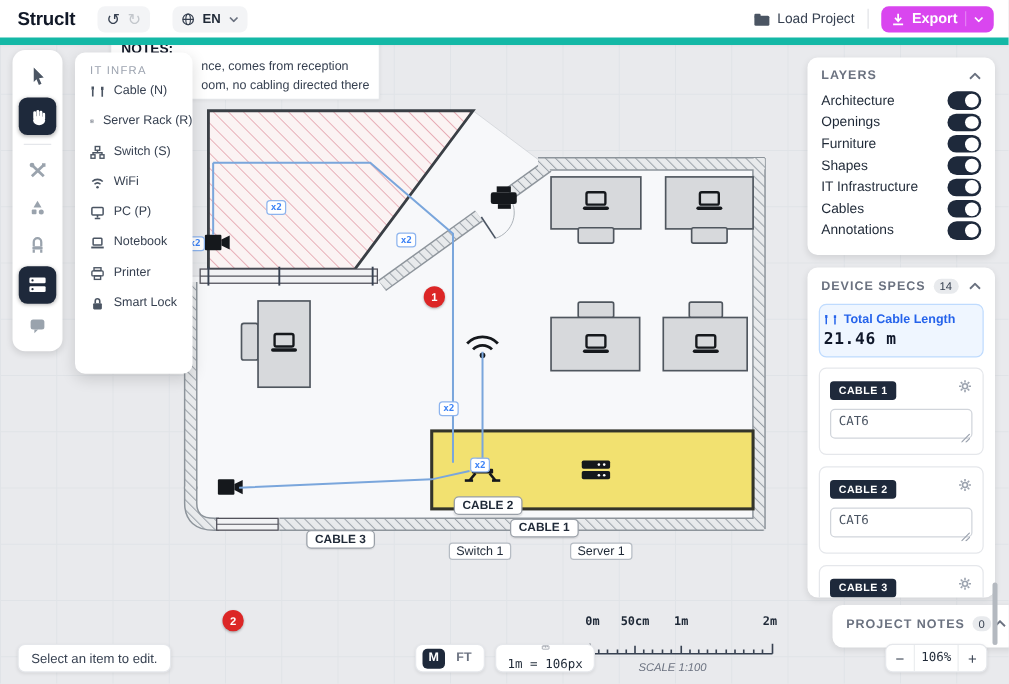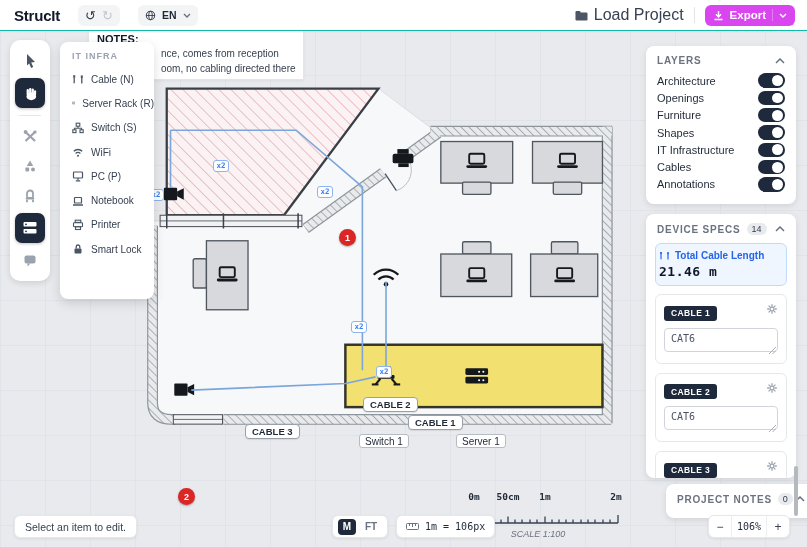--- a/index.html
+++ b/index.html
@@ -8,52 +8,52 @@
   .mono{font-family:"DejaVu Sans Mono",monospace;}
   
   .canvas{position:absolute;inset:30px 0 0 0;
     background-color:#e9eaed;
     background-image:linear-gradient(#e0e3e7 1px,transparent 1px),
                      linear-gradient(90deg,#e0e3e7 1px,transparent 1px);
     background-size:45px 45px;}
   svg.plan{position:absolute;left:0;top:0;pointer-events:none;}
   
   .topbar{position:absolute;left:0;top:0;width:807px;height:30px;background:#fff;
-    border-bottom:1px solid #14b8a6;box-shadow:0 1px 2px rgba(0,0,0,.04);z-index:40;
+    border-bottom:6px solid #14b8a6;box-shadow:0 1px 2px rgba(0,0,0,.04);z-index:40;
     display:flex;align-items:center;}
   .logo{font-size:15px;font-weight:800;color:#111827;margin-left:14px;letter-spacing:-.2px;}
   .tb-group{display:flex;align-items:center;background:#f3f4f6;border-radius:6px;height:21px;
     padding:0 7px;gap:6px;margin-left:18px;}
   .tb-ico{font-size:13px;line-height:1;color:#374151;cursor:default;}
   .tb-ico.dim{color:#c3c7cc;}
   .lang-label{font-size:10.5px;font-weight:700;color:#1f2937;}
   .tb-right{margin-left:auto;display:flex;align-items:center;margin-right:12px;gap:10px;}
-  .load-btn{display:flex;align-items:center;gap:6px;font-size:16px;color:#374151;}
+  .load-btn{display:flex;align-items:center;gap:6px;font-size:11px;color:#374151;}
   .tb-divider{width:1px;height:16px;background:#e2e4e8;}
   .export-btn{display:flex;align-items:center;gap:6px;background:#d946ef;color:#fff;
     border-radius:6px;height:21px;padding:0 8px;font-size:11.5px;font-weight:700;}
   .export-btn .vd{width:1px;height:12px;background:rgba(255,255,255,.3);}
   
   .notes{position:absolute;left:88px;top:30px;width:214px;height:48px;background:#fff;
     border:1px solid #e3e5e8;box-shadow:0 1px 3px rgba(0,0,0,.06);z-index:5;}
   .notes .t{position:absolute;left:8px;top:2px;font-size:11px;font-weight:800;color:#111827;}
   .notes .l1{position:absolute;left:72px;top:17px;font-size:10px;color:#374151;white-space:nowrap;}
   .notes .l2{position:absolute;left:72px;top:32px;font-size:10px;color:#374151;white-space:nowrap;}
   
   .toolstrip{position:absolute;left:10px;top:40px;width:40px;background:#fff;border-radius:10px;
     box-shadow:0 2px 6px rgba(0,0,0,.12);z-index:12;display:flex;flex-direction:column;
     align-items:center;padding:8px 0;gap:4px;}
   .tool{width:28px;height:26px;display:flex;align-items:center;justify-content:center;border-radius:7px;}
   .tool.active{width:30px;height:30px;background:#1e293b;box-shadow:0 1px 3px rgba(0,0,0,.25);}
   .tool-div{width:22px;height:1px;background:#e5e7eb;margin:3px 0;}
   
   .flyout{position:absolute;left:60px;top:42px;width:94px;height:248px;background:#fff;
     border-radius:8px;box-shadow:0 4px 12px rgba(0,0,0,.14);z-index:13;padding:9px 0 0 0;}
-  .flyout .ft{font-size:9px;font-weight:700;letter-spacing:1px;color:#9ca3af;margin:0 0 6px 12px;}
-  .fitem{display:flex;align-items:center;gap:7px;height:24.3px;padding-left:12px;}
+  .flyout .ft{font-size:9px;font-weight:400;letter-spacing:1px;color:#9ca3af;margin:0 0 6px 12px;}
+  .fitem{display:flex;align-items:flex-start;gap:7px;height:24.3px;padding-left:12px;}
   .fitem span{font-size:10px;color:#374151;white-space:nowrap;}
   
   .tagpill{position:absolute;background:#fff;border:1.2px solid #9aa0a8;border-radius:4px;
     font-size:9.5px;font-weight:700;color:#1f2937;padding:1px 6px;z-index:3;white-space:nowrap;
     box-shadow:0 1px 1px rgba(0,0,0,.08);}
   .namepill{position:absolute;background:#fff;border:1px solid #b6bcc4;border-radius:3px;
     font-size:10px;color:#1f2937;padding:0.5px 5px;z-index:3;white-space:nowrap;}
   .x2pill{position:absolute;background:#fff;border:1px solid #8db4ee;border-radius:3px;
     font-size:7.5px;font-weight:700;color:#3b82f6;padding:0 2.5px;z-index:3;line-height:10px;}
   .marker{position:absolute;width:17px;height:17px;border-radius:50%;background:#dc2626;color:#fff;
@@ -86,21 +86,21 @@
   .scrollthumb{position:absolute;left:794px;top:466px;width:4px;height:50px;background:#b4b9c0;
     border-radius:2px;z-index:8;}
   
   .bpill{position:absolute;background:#fff;border:1px solid #e5e7eb;border-radius:6px;height:23px;
     display:flex;align-items:center;box-shadow:0 1px 3px rgba(0,0,0,.08);z-index:14;box-sizing:border-box;}
   .hintpill{left:14px;top:515px;padding:0 10px;font-size:10.5px;color:#374151;}
   .unitpill{left:332px;top:515px;padding:0 5px;gap:4px;}
   .mbox{background:#1e293b;color:#fff;border-radius:4px;width:18px;height:16px;font-size:10px;
     font-weight:700;display:flex;align-items:center;justify-content:center;}
   .ftlbl{font-size:10px;font-weight:700;color:#6b7280;padding:0 5px;}
-  .scalepill{left:396px;top:515px;padding:0 9px;gap:6px;font-size:10px;color:#1f2937;}
+  .scalepill{left:396px;top:515px;padding:0 9px;gap:6px;font-size:10px;color:#1f2937;flex-direction:column;}
   .zoompill{left:708px;top:515px;}
   .zbtn{width:22px;height:21px;display:flex;align-items:center;justify-content:center;
     font-size:12px;color:#374151;}
   .zval{width:34px;text-align:center;font-size:10px;color:#1f2937;}
 </style>
 </head>
 <body>
 
 <div class="canvas">
   <svg class="plan" width="807" height="517" viewBox="0 30 807 547">

